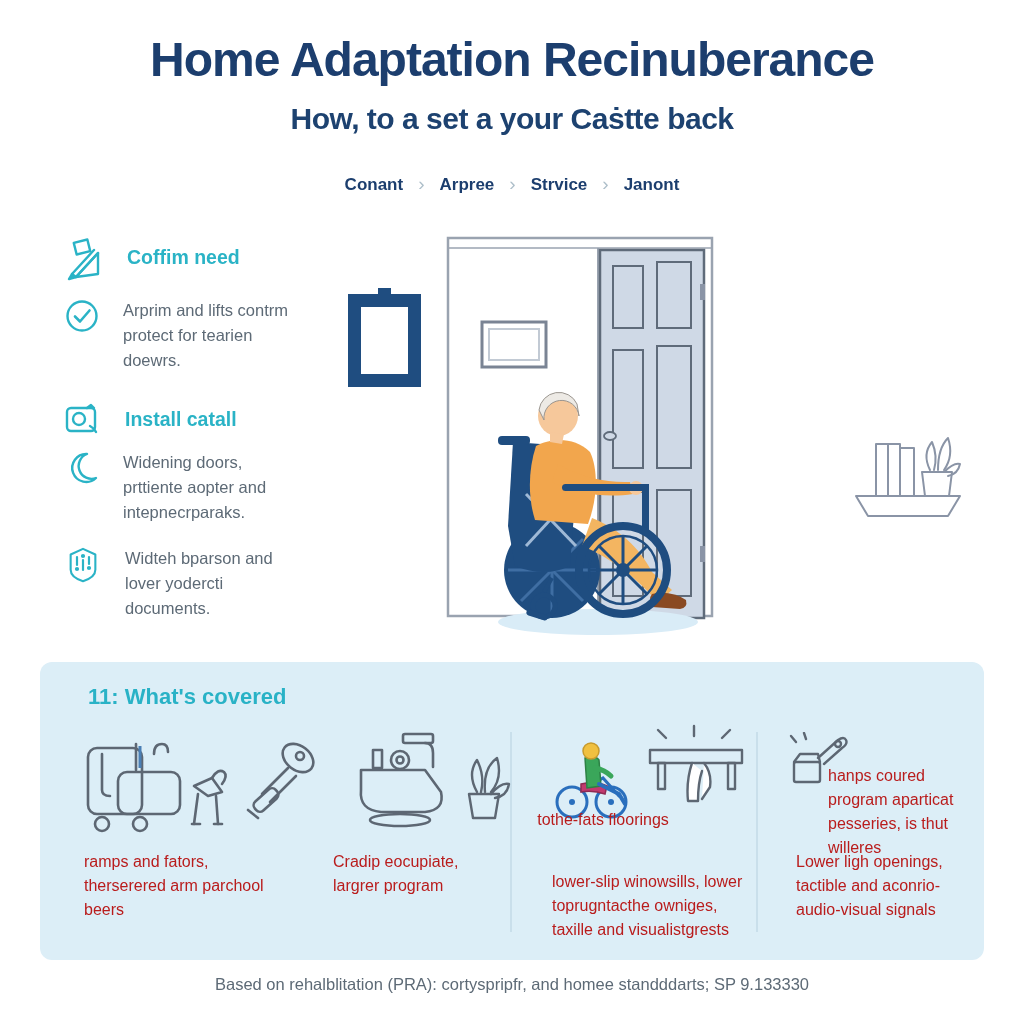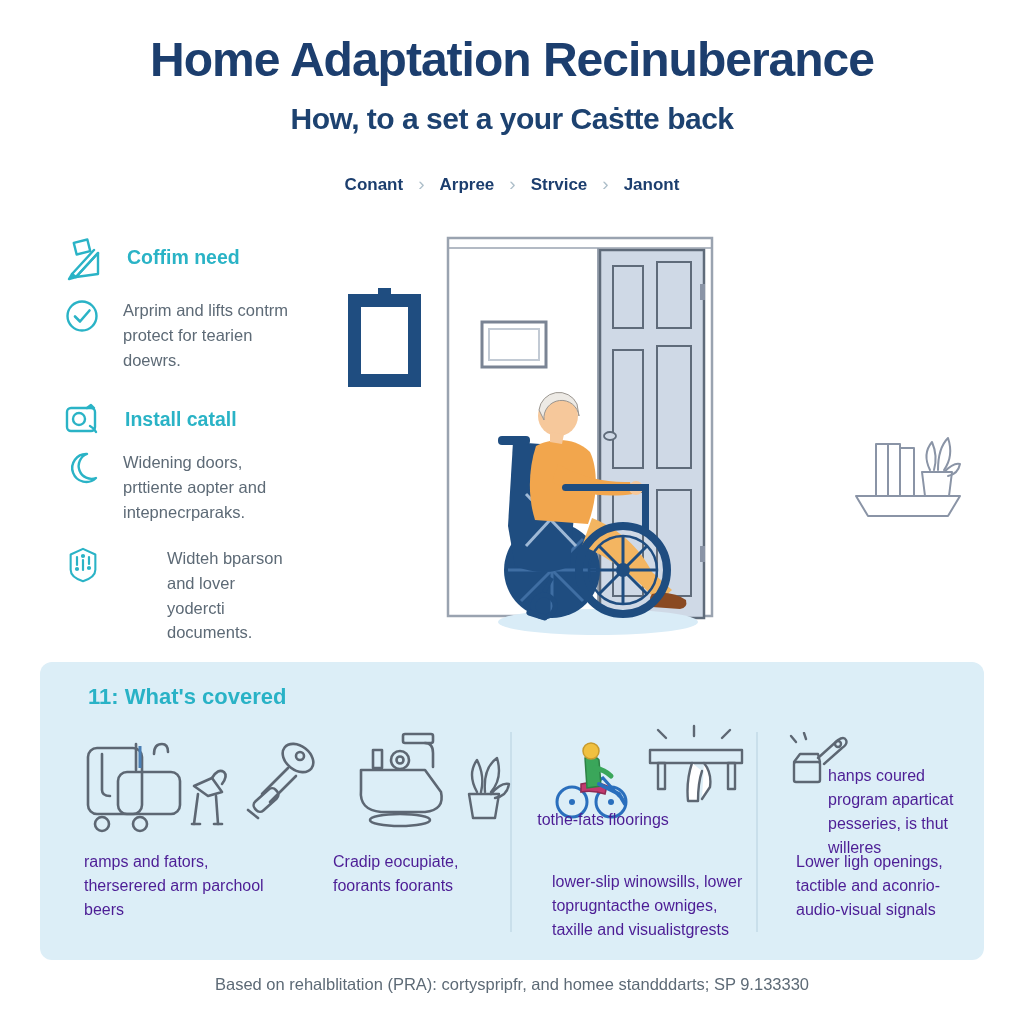--- a/index.html
+++ b/index.html
@@ -17,21 +17,21 @@
   .crumb-sep{color:#aebfca;font-size:19px;font-weight:400;transform:translateY(-1px);}
   
   .step{position:absolute;display:flex;align-items:flex-start;gap:23px;}
   .step-label{color:#2ab3c6;font-size:19.5px;font-weight:600;padding-top:8px;}
   .step-text{color:#5d6a76;font-size:16.5px;line-height:1.5;}
   .step svg{flex:0 0 auto;}
   
   .panel{position:absolute;left:40px;top:662px;width:944px;height:298px;
          background:#dceef7;border-radius:12px;}
   .panel-heading{position:absolute;left:48px;top:22px;font-size:22px;font-weight:700;color:#29b2c6;}
-  .panel .txt{position:absolute;color:#4c1d95;font-size:16px;line-height:1.5;}
+  .panel .txt{position:absolute;color:#b91c1c;font-size:16px;line-height:1.5;}
   .divider{position:absolute;top:70px;width:2px;height:200px;background:#c9dfeb;}
   .icon-abs{position:absolute;}
   .caption-center{text-align:center;}
   
   .footer{position:absolute;top:975px;left:0;width:1024px;text-align:center;
           color:#5d6a76;font-size:16.5px;}
 </style>
 </head>
 <body>
 
@@ -95,21 +95,21 @@
       <g fill="none" stroke="#2ab3c6" stroke-width="2.2" stroke-linecap="round" stroke-linejoin="round">
         <path d="M19 3 L32 9 L32 25 Q32 33 19 37 Q6 33 6 25 L6 9 Z" transform="scale(0.95) translate(1,0)"></path>
         <path d="M13 11 L13 19"></path>
           <circle cx="13" cy="23" r="1" fill="#2ab3c6"></circle>
         <path d="M19 14 L19 24"></path>
           <circle cx="19" cy="10" r="1" fill="#2ab3c6"></circle>
         <path d="M25 11 L25 18"></path>
           <circle cx="25" cy="22" r="1" fill="#2ab3c6"></circle>
       </g>
     </svg>
-    <span class="step-text" style="width:158px;margin-left:42px;">Widteh bparson and lover yodercti documents.</span>
+    <span class="step-text" style="width:158px;">Widteh bparson and lover yodercti documents.</span>
   </div>
 
   <svg class="icon-abs" style="left:330px;top:226px;" width="400" height="415" viewBox="0 0 400 415">
 
     <g>
       <rect x="48" y="62" width="13" height="8" fill="#1f4d80"></rect>
       <rect x="18" y="68" width="73" height="93" fill="#1f4d80"></rect>
       <rect x="31" y="81" width="47" height="67" fill="#ffffff"></rect>
     </g>
 
@@ -284,21 +284,21 @@
         <path d="M8 10 l-5 -6"></path>
           <path d="M18 7 l-2 -6"></path>
         <rect x="6" y="30" width="26" height="20" rx="2"></rect>
         <path d="M6 30 l6 -8 h18 l2 8"></path>
         <path d="M30 26 L50 8 q6 -4 8 0 q2 4 -4 8 L36 32"></path>
         <circle cx="50" cy="12" r="3"></circle>
       </g>
     </svg>
 
     <div class="txt" style="left:44px;top:188px;width:190px;">ramps and fators, therserered arm parchool beers</div>
-    <div class="txt" style="left:293px;top:188px;width:168px;">Cradip eocupiate, foorants foorants</div>
+    <div class="txt" style="left:293px;top:188px;width:168px;">Cradip eocupiate, largrer program</div>
     <div class="txt caption-center" style="left:478px;top:146px;width:170px;">tothe-fats floorings</div>
     <div class="txt" style="left:512px;top:192px;width:200px;margin-top:16px;">lower-slip winowsills, lower toprugntacthe owniges, taxille and visualistgrests</div>
     <div class="txt" style="left:788px;top:102px;width:152px;">hanps coured program aparticat pesseries, is thut willeres</div>
     <div class="txt" style="left:756px;top:188px;width:180px;">Lower ligh openings, tactible and aconrio- audio-visual signals</div>
   </div>
 
   <div class="footer">Based on rehalblitation (PRA): cortyspripfr, and homee standddarts; SP 9.133330</div>
 
 </div>
 

